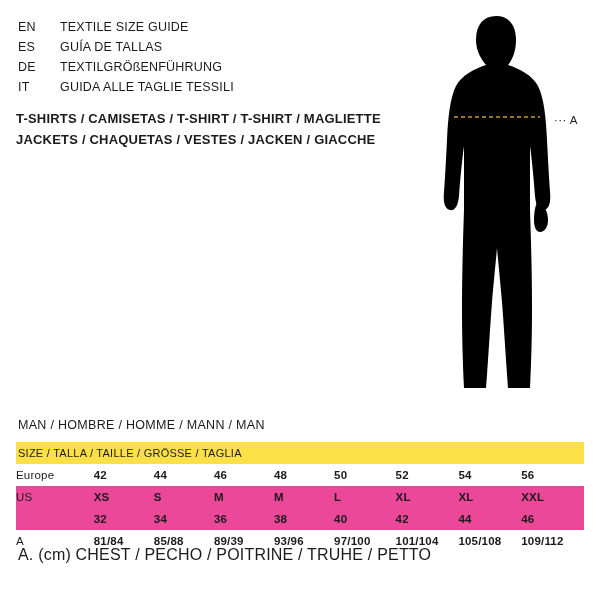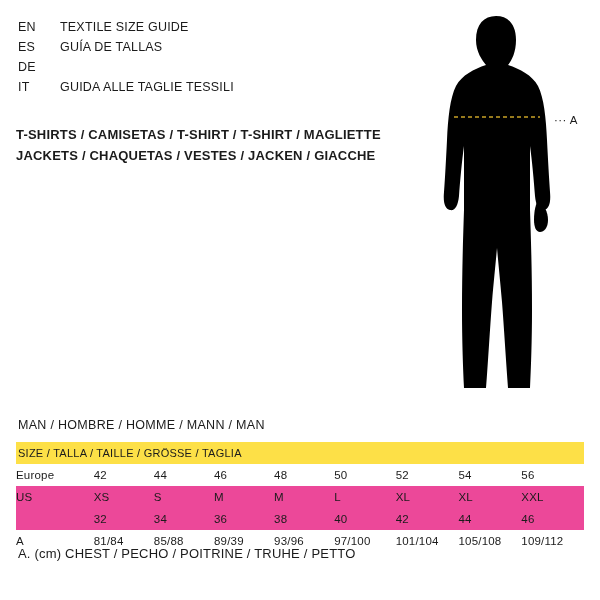--- a/index.html
+++ b/index.html
@@ -39,21 +39,21 @@
     flex: 0 0 42px;
   }
   .lang-text {
     flex: 1 1 auto;
   }
 
   
   .cat-block {
     position: absolute;
     left: 16px;
-    top: 124px;
+    top: 108px;
     width: 420px;
   }
   .cat-line {
     font-size: 13px;
     font-weight: bold;
     line-height: 21px;
     letter-spacing: 0.2px;
     white-space: nowrap;
   }
 
@@ -110,46 +110,48 @@
     background: #ffffff;
   }
   td.label-col {
     width: 88px;
     padding-left: 2px;
     margin-left: 22px;
   }
   td.val {
     width: 68px;
     text-align: left;
+    font-weight: bold;
   }
 
   .footnote {
     position: absolute;
     left: 18px;
     top: 546px;
-    font-size: 13px;
+    font-size: 16px;
     letter-spacing: 0.2px;
   }
 </style>
 </head>
 <body>
 
 <div class="page">
 
   <div class="lang-block">
     <div class="lang-row">
       <span class="lang-code">EN</span>
       <span class="lang-text">TEXTILE SIZE GUIDE</span>
     </div>
     <div class="lang-row">
       <span class="lang-code">ES</span>
       <span class="lang-text">GUÍA DE TALLAS</span>
     </div>
     <div class="lang-row">
       <span class="lang-code">DE</span>
+      <span class="lang-text">TEXTILGRÖßENFÜHRUNG</span>
     </div>
     <div class="lang-row">
       <span class="lang-code">IT</span>
       <span class="lang-text">GUIDA ALLE TAGLIE TESSILI</span>
     </div>
   </div>
 
   <div class="cat-block">
     <div class="cat-line">T-SHIRTS / CAMISETAS / T-SHIRT / T-SHIRT / MAGLIETTE</div>
     <div class="cat-line">JACKETS / CHAQUETAS / VESTES / JACKEN / GIACCHE</div>

